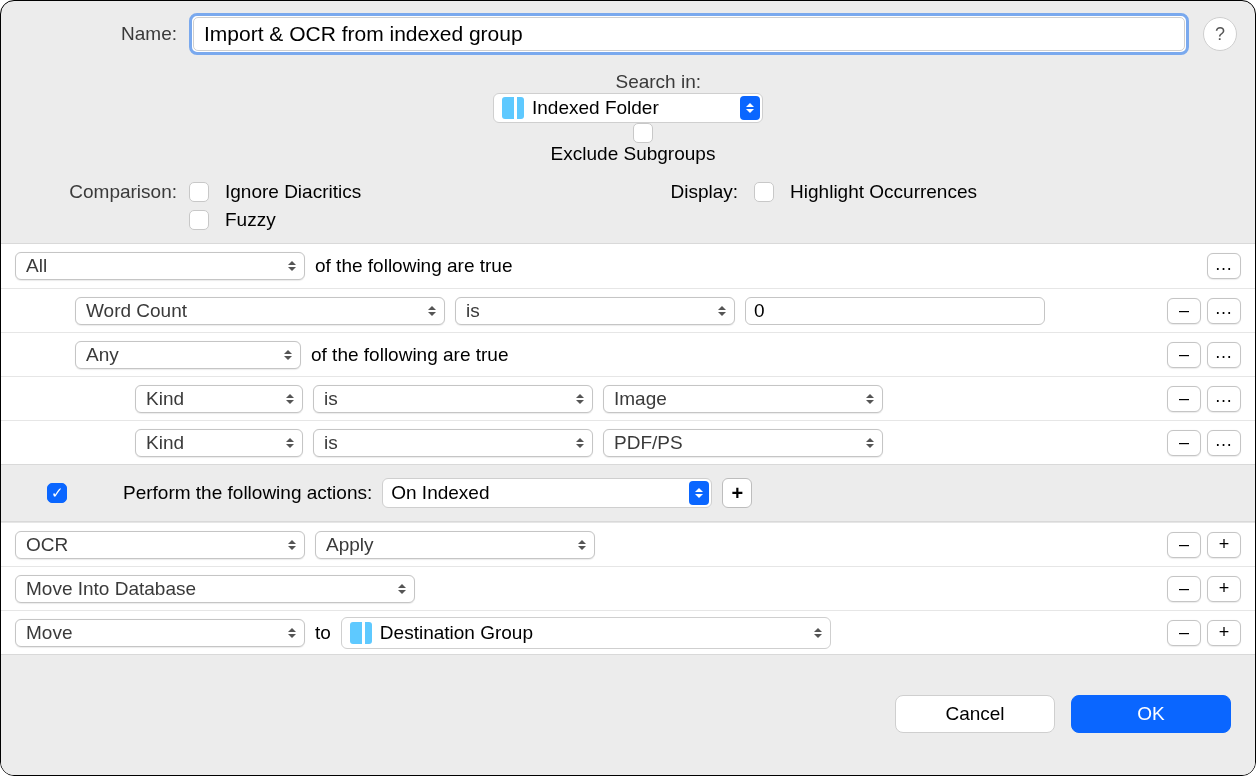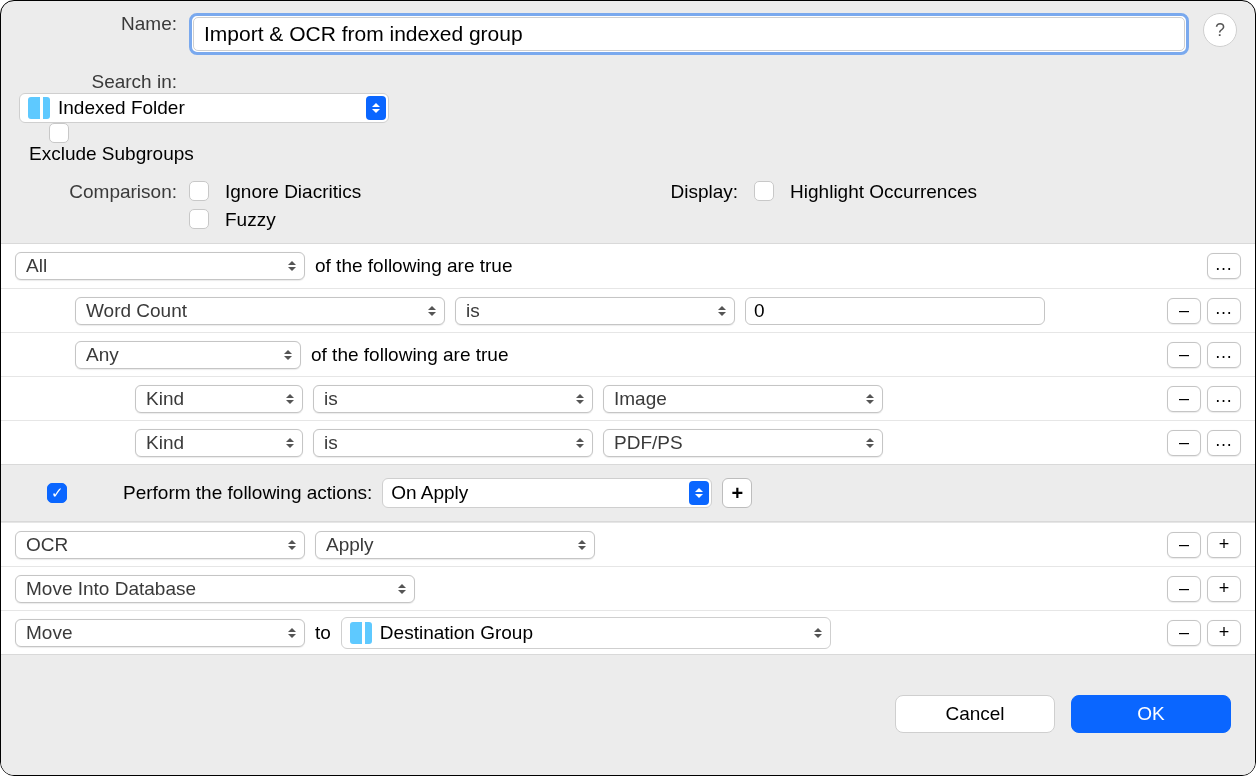--- a/index.html
+++ b/index.html
@@ -15,21 +15,21 @@
     width: 1256px; height: 776px;
     background: #ececec;
     border-radius: 14px;
     border: 1px solid #000;
     overflow: hidden;
     display: flex; flex-direction: column;
   }
   .top-form {
     padding: 12px 18px 12px 18px;
   }
-  .row { display: flex; align-items: flex-start; }
+  .row { display: flex; align-items: center; }
   .label-col {
     width: 170px; text-align: right; padding-right: 12px;
     color: #3a3a3a;
   }
   .name-input-wrap {
     flex: 1;
     border: 3px solid #7aa9ee;
     border-radius: 8px;
     padding: 1px;
     background: #fff;
@@ -166,21 +166,21 @@
     <div class="row">
       <div class="label-col">Name:</div>
       <div class="name-input-wrap">
         <input class="name-input" type="text" value="Import &amp; OCR from indexed group" style="">
       </div>
       <div class="help-btn">?</div>
     </div>
 
     <div class="row mt10" style="margin-top:16px;">
       <div class="label-col">Search in:</div>
-      <div class="mac-select" style="width:370px;">
+      <div class="mac-select" style="width:270px;">
         <span class="folder-icon"></span>
         <span>Indexed Folder</span>
         <span class="blue-stepper">
           <span class="arrow-up"></span>
             <span class="arrow-down"></span>
         </span>
       </div>
       <span class="checkbox ml30"></span>
       <span class="ml10">Exclude Subgroups</span>
     </div>
@@ -314,21 +314,21 @@
       </div>
     </div>
   </div>
 
   <div class="actions-header">
     <span style="width:32px;"></span>
     <span class="checkbox checked"></span>
     <span style="width:56px;"></span>
     <span>Perform the following actions:</span>
     <span class="mac-select ml10" style="width:330px;">
-      <span>On Apply</span>
+      <span>On Indexed</span>
       <span class="blue-stepper">
           <span class="arrow-up"></span>
           <span class="arrow-down"></span>
         </span>
     </span>
     <span class="square-add">+</span>
   </div>
 
   <div class="rules-area" style="border-top:1px solid #d9d9d9;">
     <div class="action-row">

